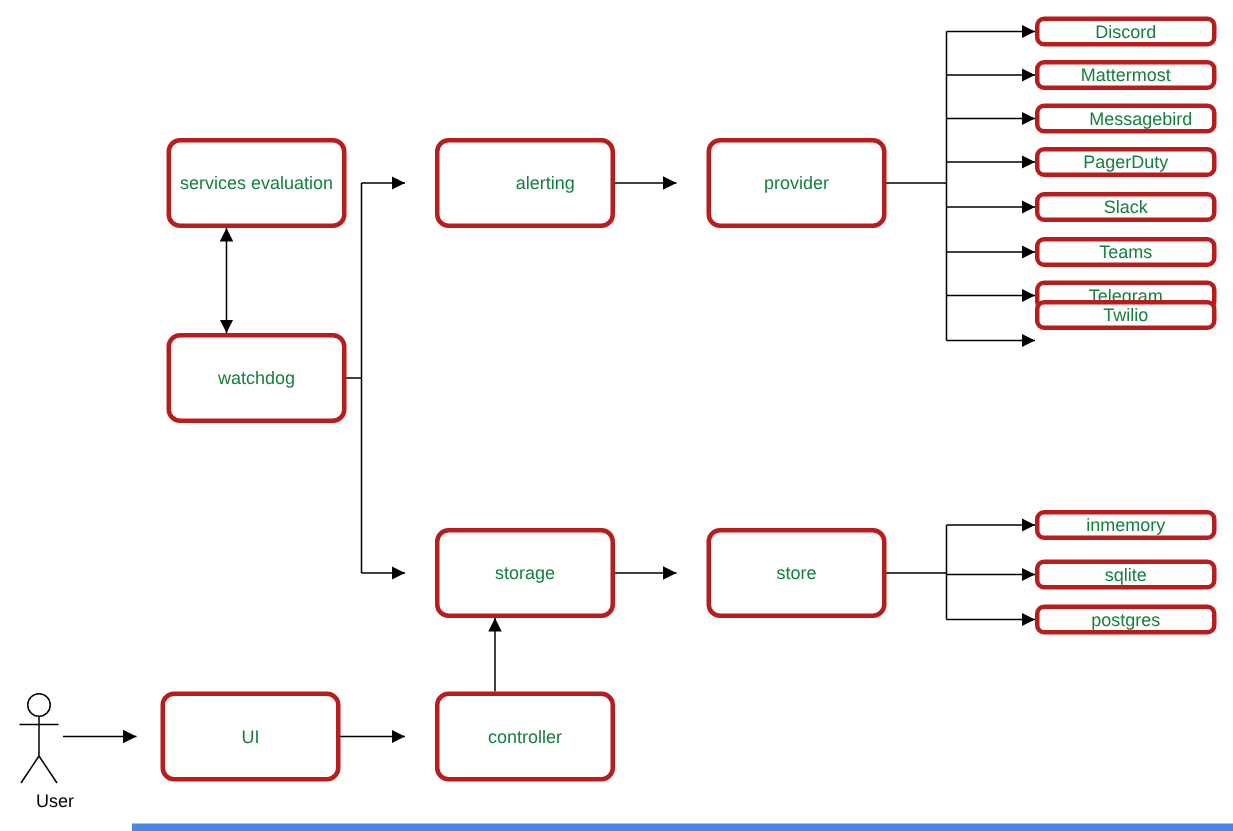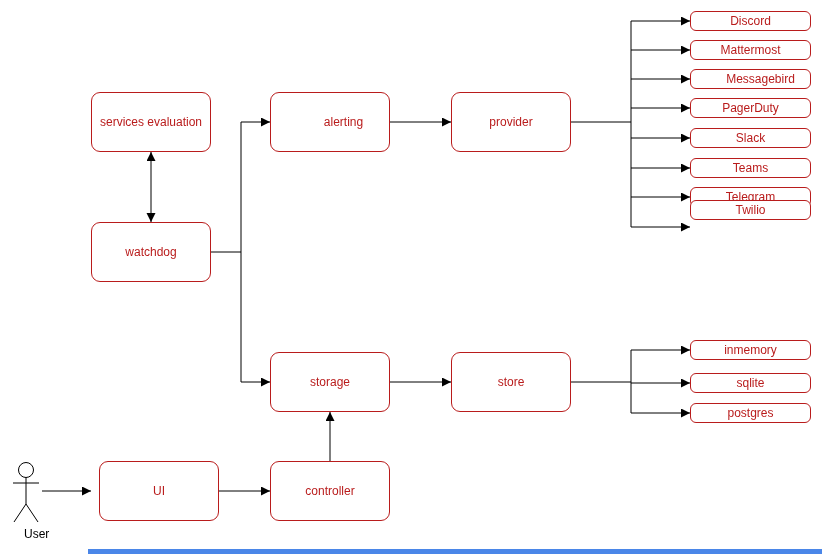--- a/index.html
+++ b/index.html
@@ -8,43 +8,43 @@
     width:822px;height:554px;
     background:#ffffff;
     font-family:"Liberation Sans", sans-serif;
     overflow:hidden;
   }
   #wires{position:absolute;left:0;top:0;}
   .node{
     position:absolute;
     box-sizing:border-box;
     background:#ffffff;
-    border:1px solid #b91c1c;
+    border:3px solid #b91c1c;
     display:flex;align-items:center;justify-content:center;
-    font-size:12px;color:#b91c1c;
+    font-size:12px;color:#15803d;
     white-space:nowrap;
   }
-  .big{width:120px;height:60px;border-radius:9px;}
+  .big{width:120px;height:60px;border-radius:9px;margin-left:20px;}
   .small{width:121px;height:20px;border-radius:6px;font-size:12px;}
   .actor-label{
     position:absolute;left:11px;top:527px;
     font-size:12px;color:#000000;margin-left:13px;
   }
   .bottom-bar{
     position:absolute;left:88px;top:549px;width:734px;height:5px;
     background:#4a86e8;
   }
   
   #n-services{left:91px;top:92px;}
   #n-watchdog{left:91px;top:222px;}
   #n-alerting{left:270px;top:92px;padding-left:27px;}
   #n-provider{left:451px;top:92px;}
   #n-storage{left:270px;top:352px;}
   #n-store{left:451px;top:352px;}
-  #n-ui{left:99px;top:461px;text-align:center;}
+  #n-ui{left:87px;top:461px;text-align:center;}
   #n-controller{left:270px;top:461px;}
   .pcol{left:690px;}
   #p-0{top:11px;}  #p-1{top:40px;}  #p-2{top:69px;padding-left:20px;}  #p-3{top:98px;}
   #p-4{top:128px;} #p-5{top:158px;} #p-6{top:187px;} #p-7{top:200px;text-align:center;}
   #s-0{top:340px;} #s-1{top:373px;} #s-2{top:403px;}
 </style>
 </head>
 <body>
 
 <div id="canvas">

